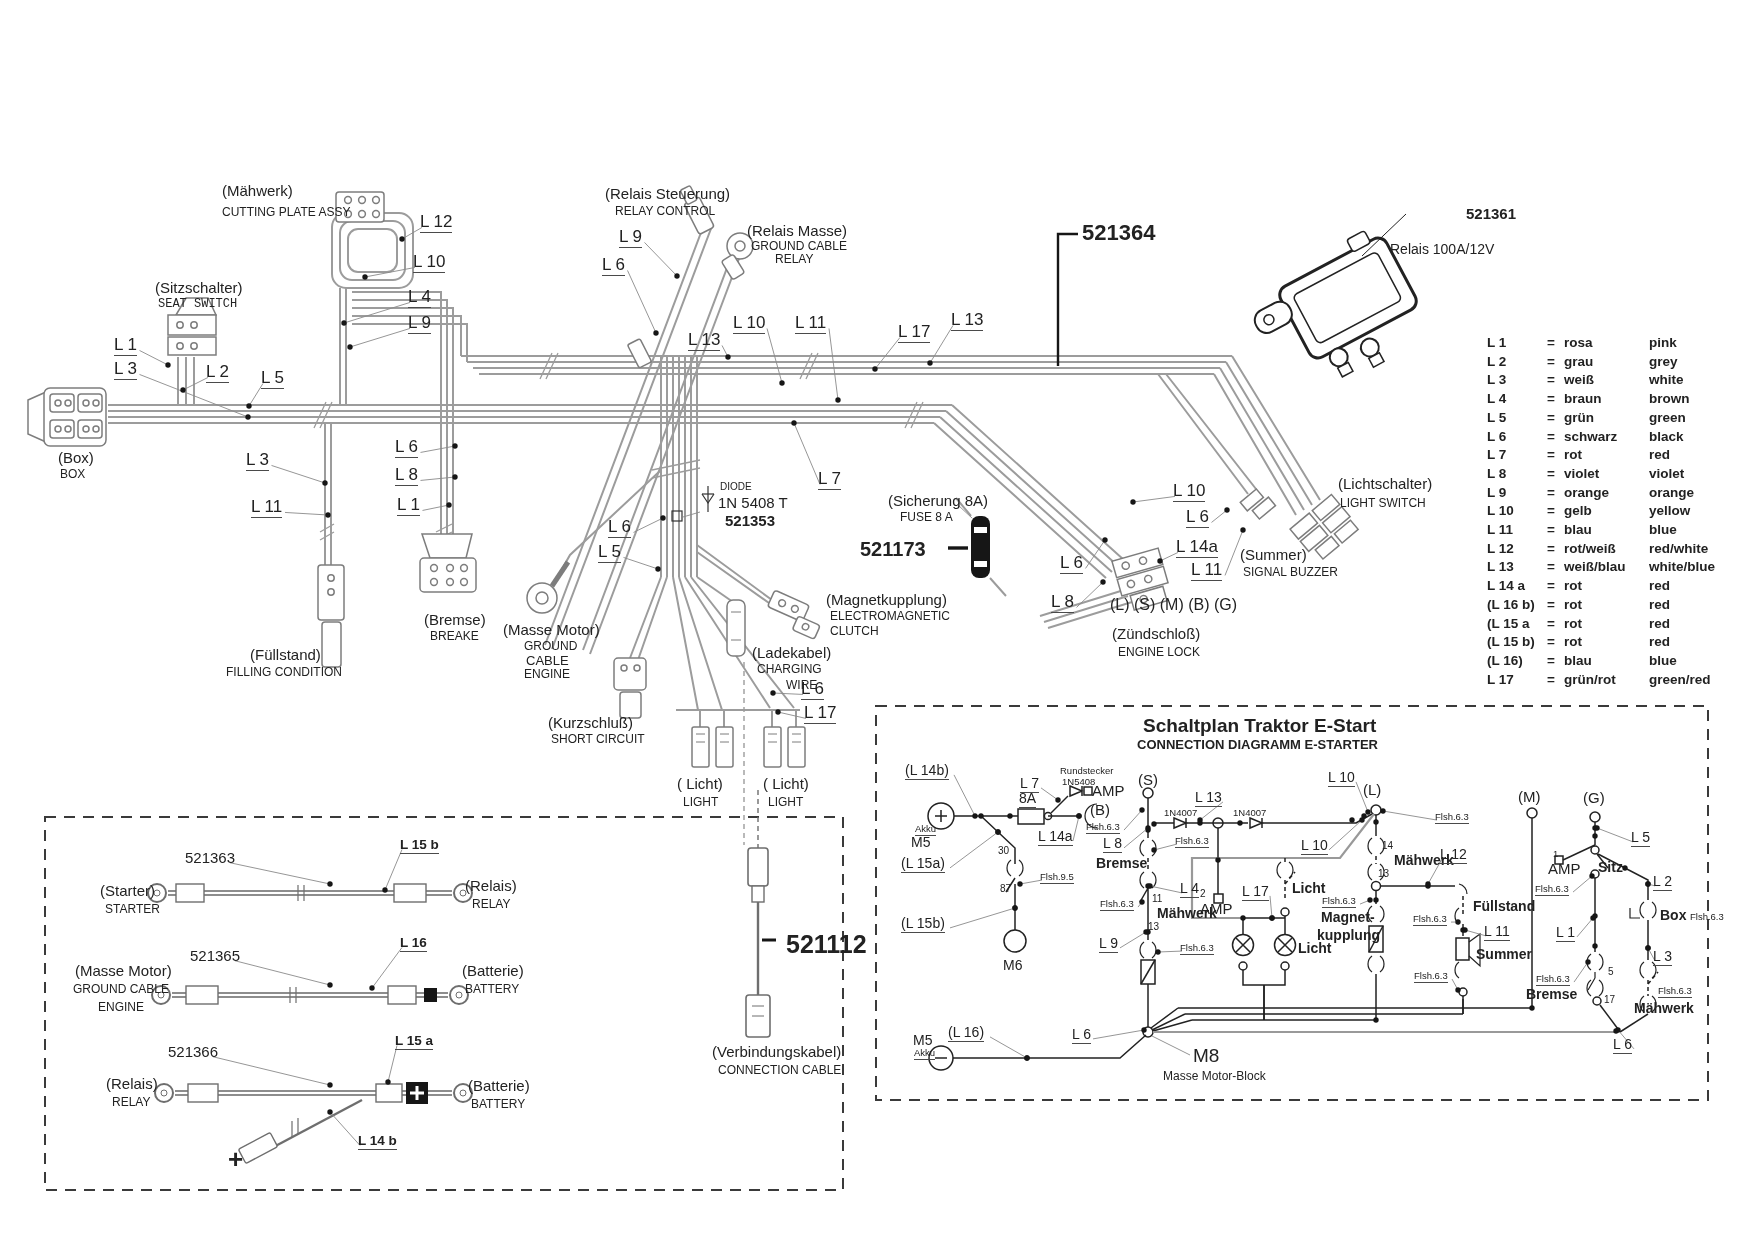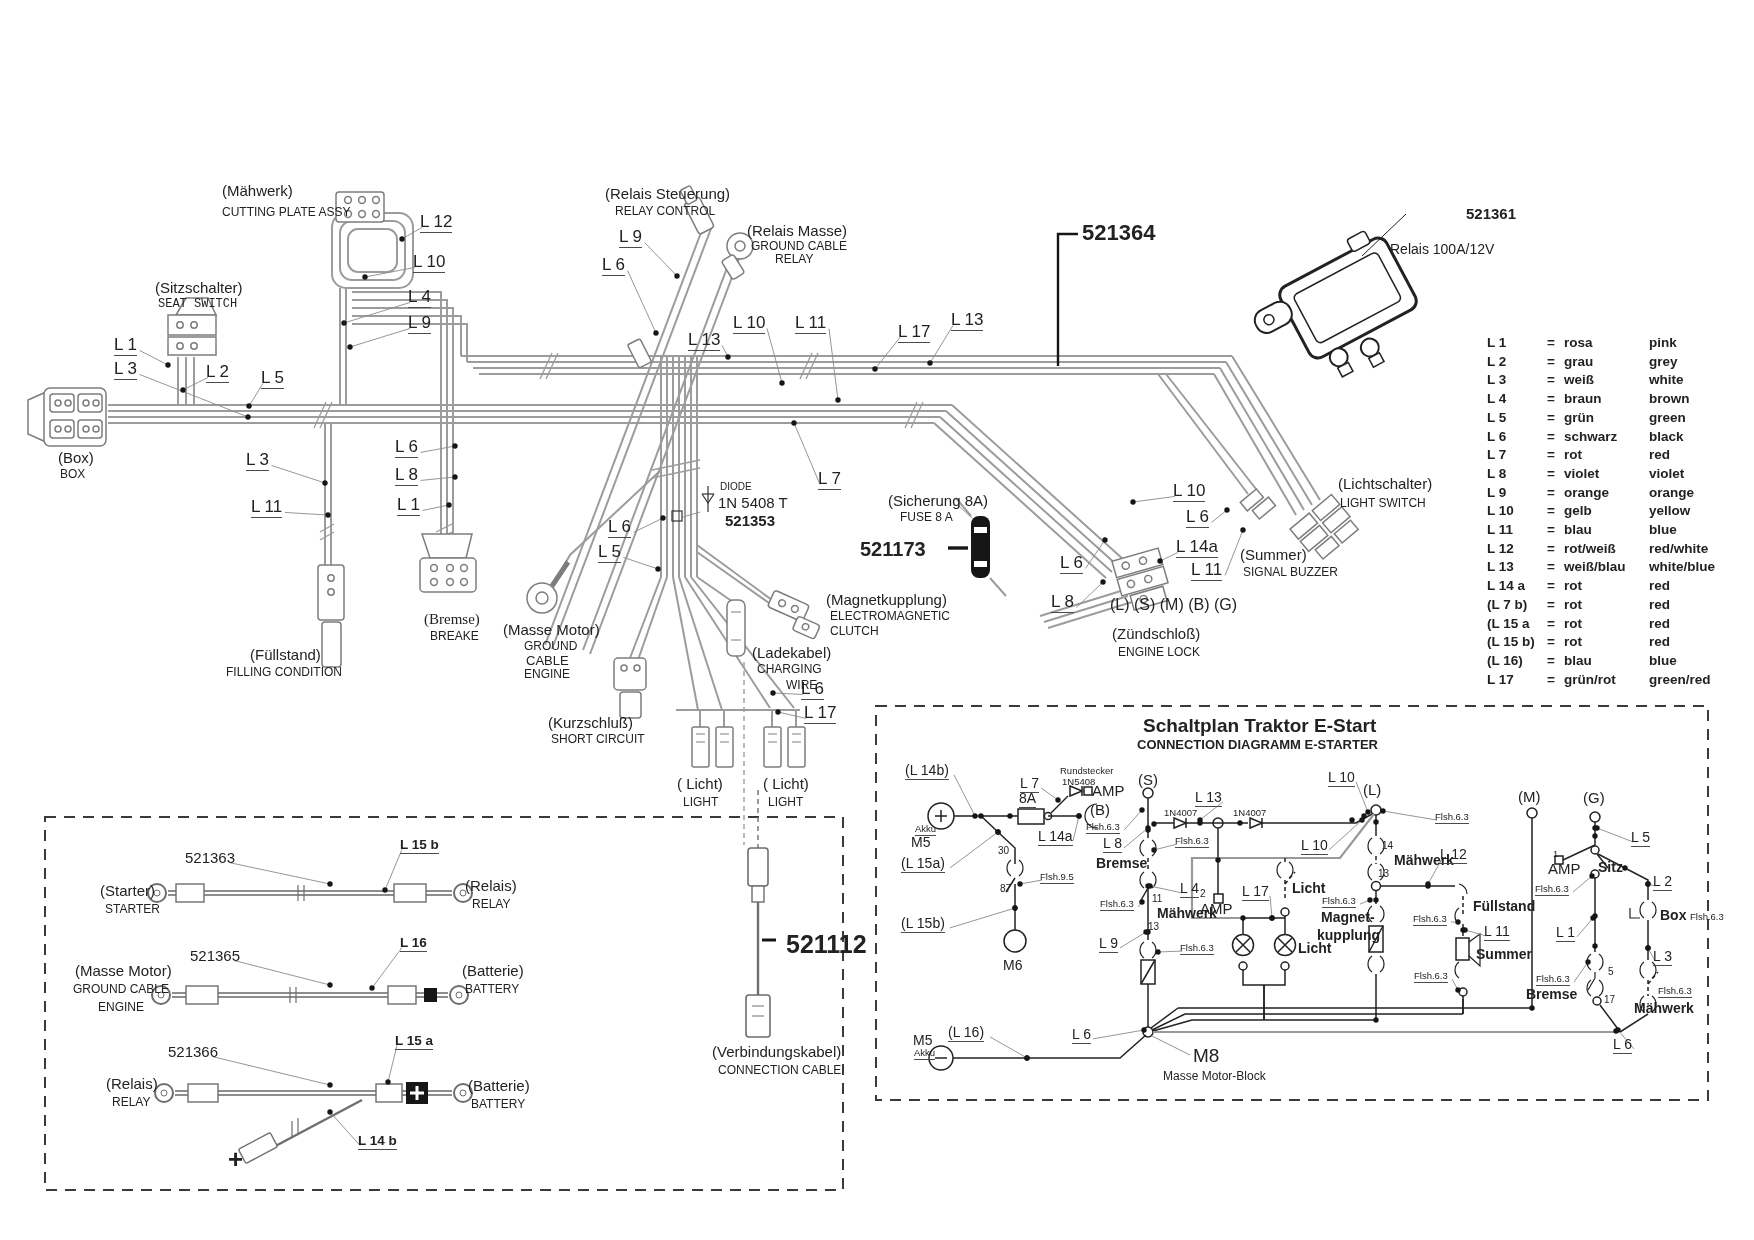--- a/index.html
+++ b/index.html
@@ -651,21 +651,21 @@
         <span class="lg-de">weiß/blau</span>
         <span class="lg-en">white/blue</span>
       </div>
       <div class="lgrow">
         <span class="lg-code">L 14 a</span>
         <span class="lg-eq">=</span>
         <span class="lg-de">rot</span>
         <span class="lg-en">red</span>
       </div>
       <div class="lgrow">
-        <span class="lg-code">(L 7 b)</span>
+        <span class="lg-code">(L 16 b)</span>
         <span class="lg-eq">=</span>
         <span class="lg-de">rot</span>
         <span class="lg-en">red</span>
       </div>
       <div class="lgrow">
         <span class="lg-code">(L 15 a</span>
         <span class="lg-eq">=</span>
         <span class="lg-de">rot</span>
         <span class="lg-en">red</span>
       </div>
@@ -707,21 +707,21 @@
     <div class="lbl b" style="left: 725px; top: 513px;">521353</div>
     <div class="lbl" style="left: 888px; top: 493px;">(Sicherung 8A)</div>
     <div class="lbl" style="left: 900px; top: 511px; font-size: 12px;">FUSE 8 A</div>
     <div class="lbl b" style="left: 860px; top: 539px; font-size: 20px;">521173</div>
     <div class="lbl" style="left: 826px; top: 592px;">(Magnetkupplung)</div>
     <div class="lbl" style="left: 830px; top: 610px; font-size: 12px;">ELECTROMAGNETIC</div>
     <div class="lbl" style="left: 830px; top: 625px; font-size: 12px;">CLUTCH</div>
     <div class="lbl" style="left: 752px; top: 645px;">(Ladekabel)</div>
     <div class="lbl" style="left: 757px; top: 663px; font-size: 12px;">CHARGING</div>
     <div class="lbl" style="left: 786px; top: 679px; font-size: 12px;">WIRE</div>
-    <div class="lbl" style="left: 424px; top: 612px; font-family: Liberation Serif, serif;">(Bremse)</div>
+    <div class="lbl" style="left: 424px; top: 612px;">(Bremse)</div>
     <div class="lbl" style="left: 430px; top: 630px; font-size: 12px;">BREAKE</div>
     <div class="lbl" style="left: 503px; top: 622px;">(Masse Motor)</div>
     <div class="lbl" style="left: 524px; top: 640px; font-size: 12px;">GROUND</div>
     <div class="lbl" style="left: 526px; top: 654px; font-size: 13px;">CABLE</div>
     <div class="lbl" style="left: 524px; top: 668px; font-size: 12px;">ENGINE</div>
     <div class="lbl" style="left: 250px; top: 647px;">(Füllstand)</div>
     <div class="lbl" style="left: 226px; top: 666px; font-size: 12px;">FILLING CONDITION</div>
     <div class="lbl" style="left: 548px; top: 715px;">(Kurzschluß)</div>
     <div class="lbl" style="left: 551px; top: 733px; font-size: 12px;">SHORT CIRCUIT</div>
     <div class="lbl" style="left: 677px; top: 776px;">( Licht)</div>

